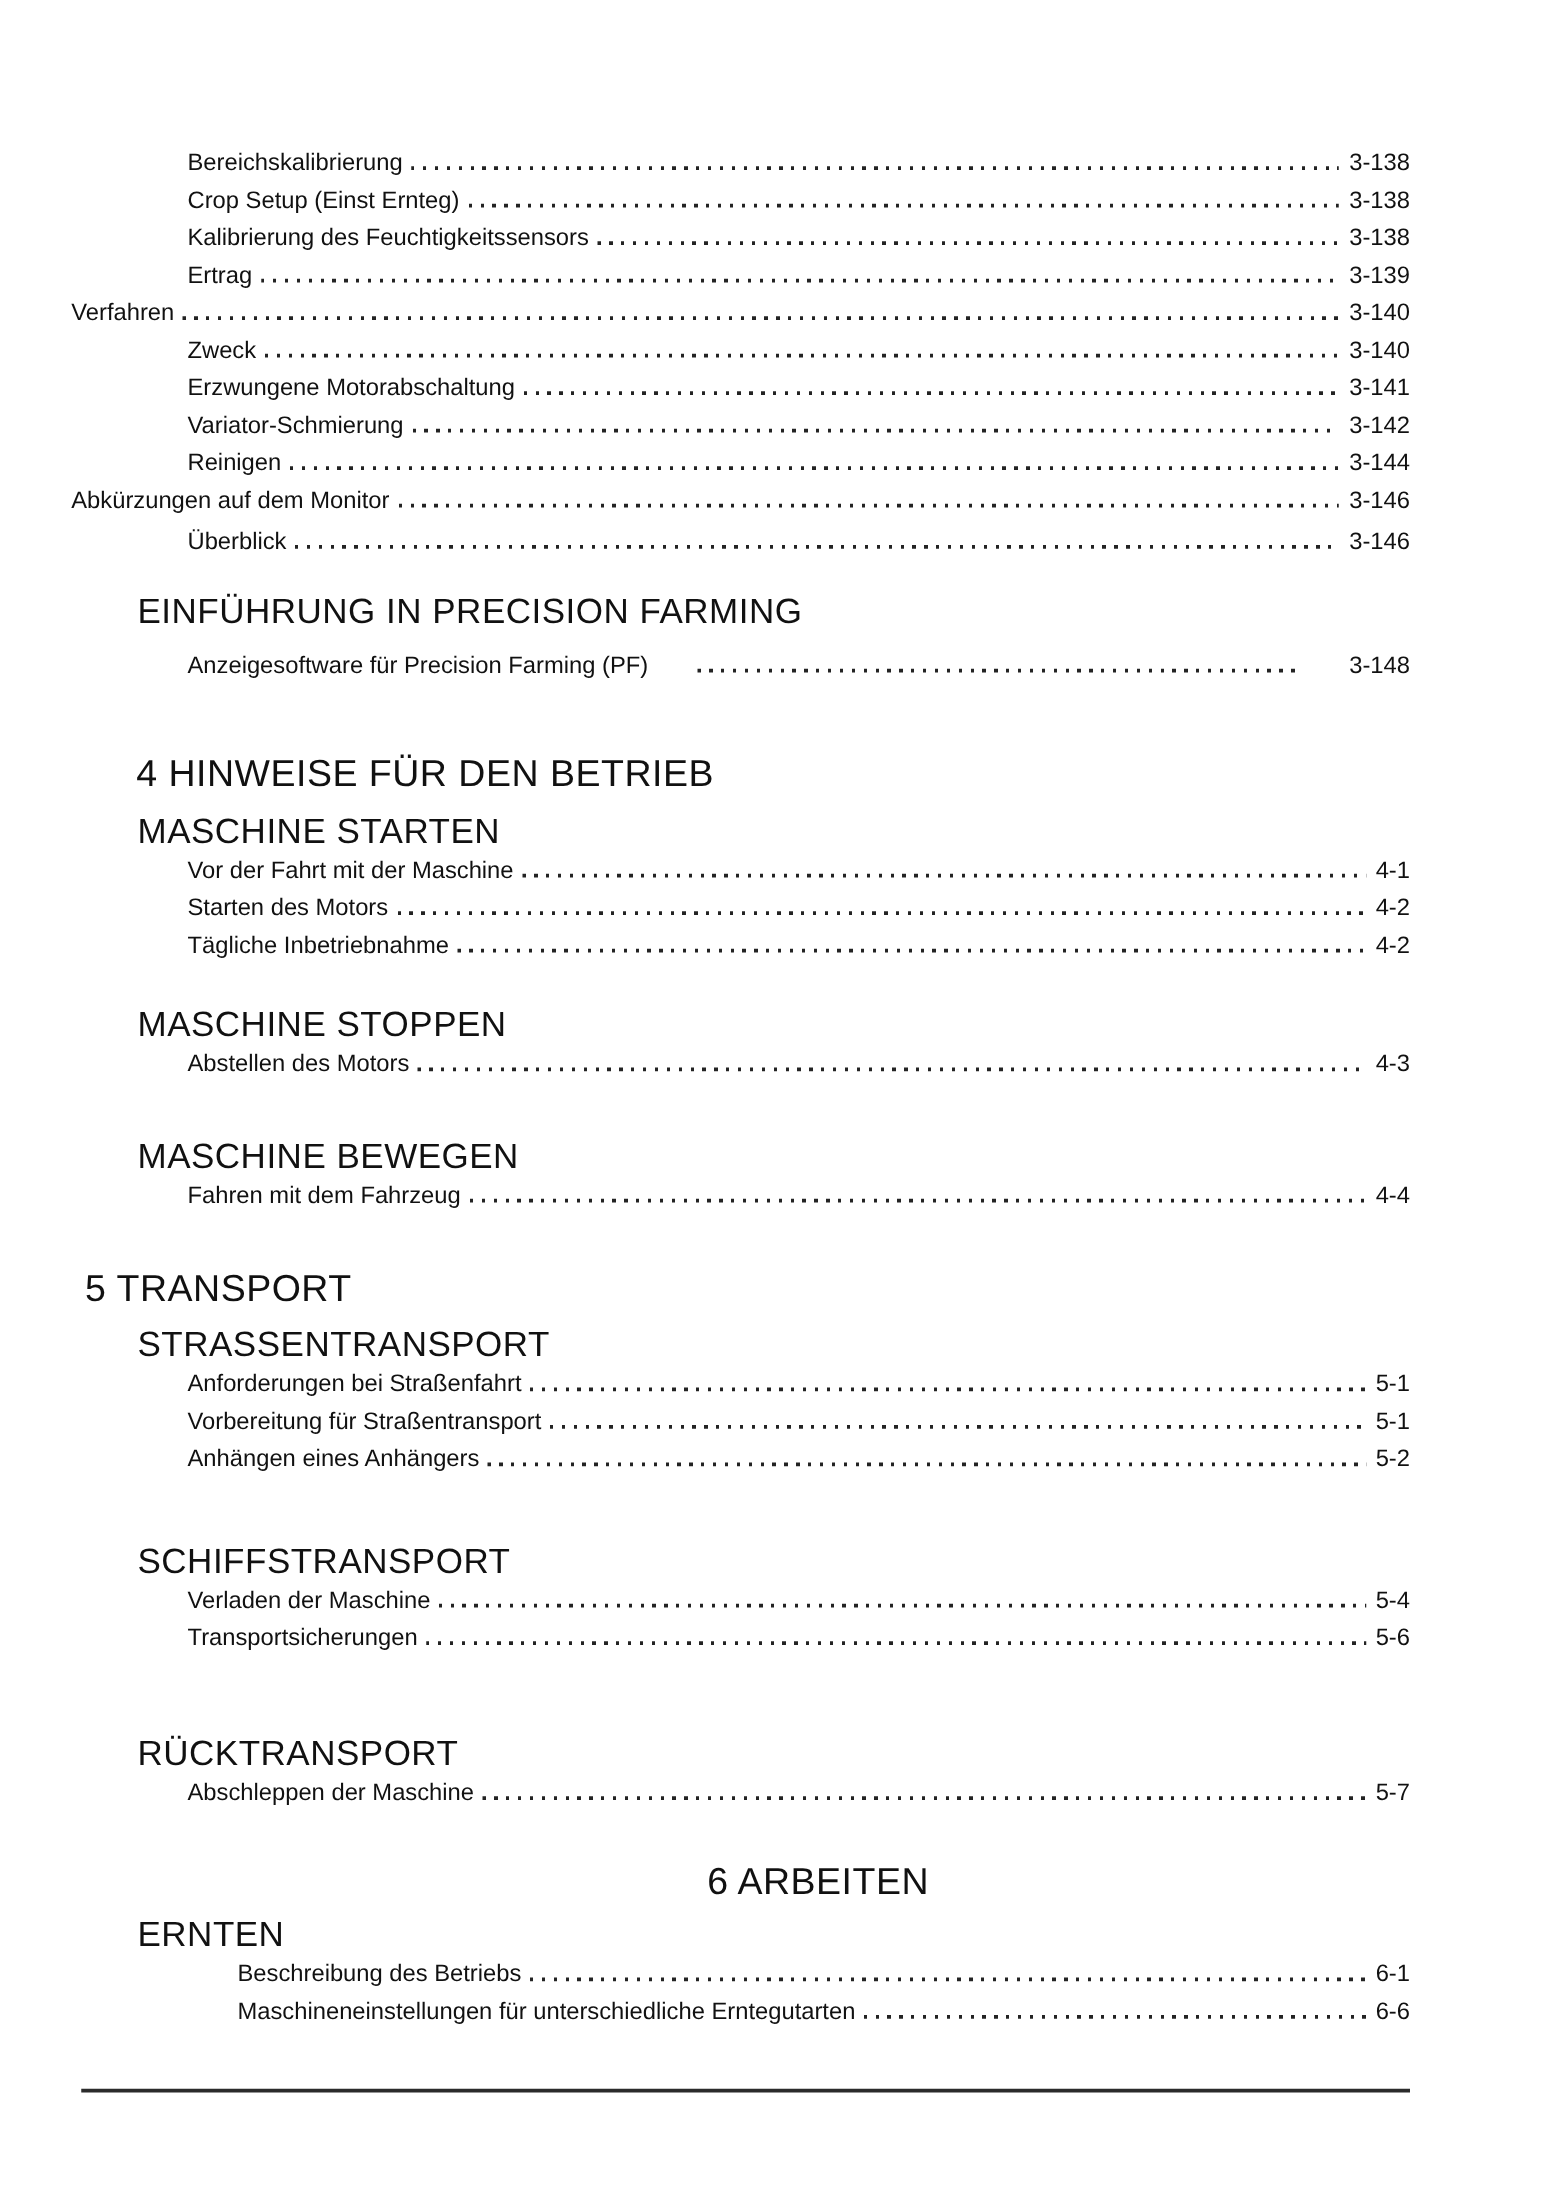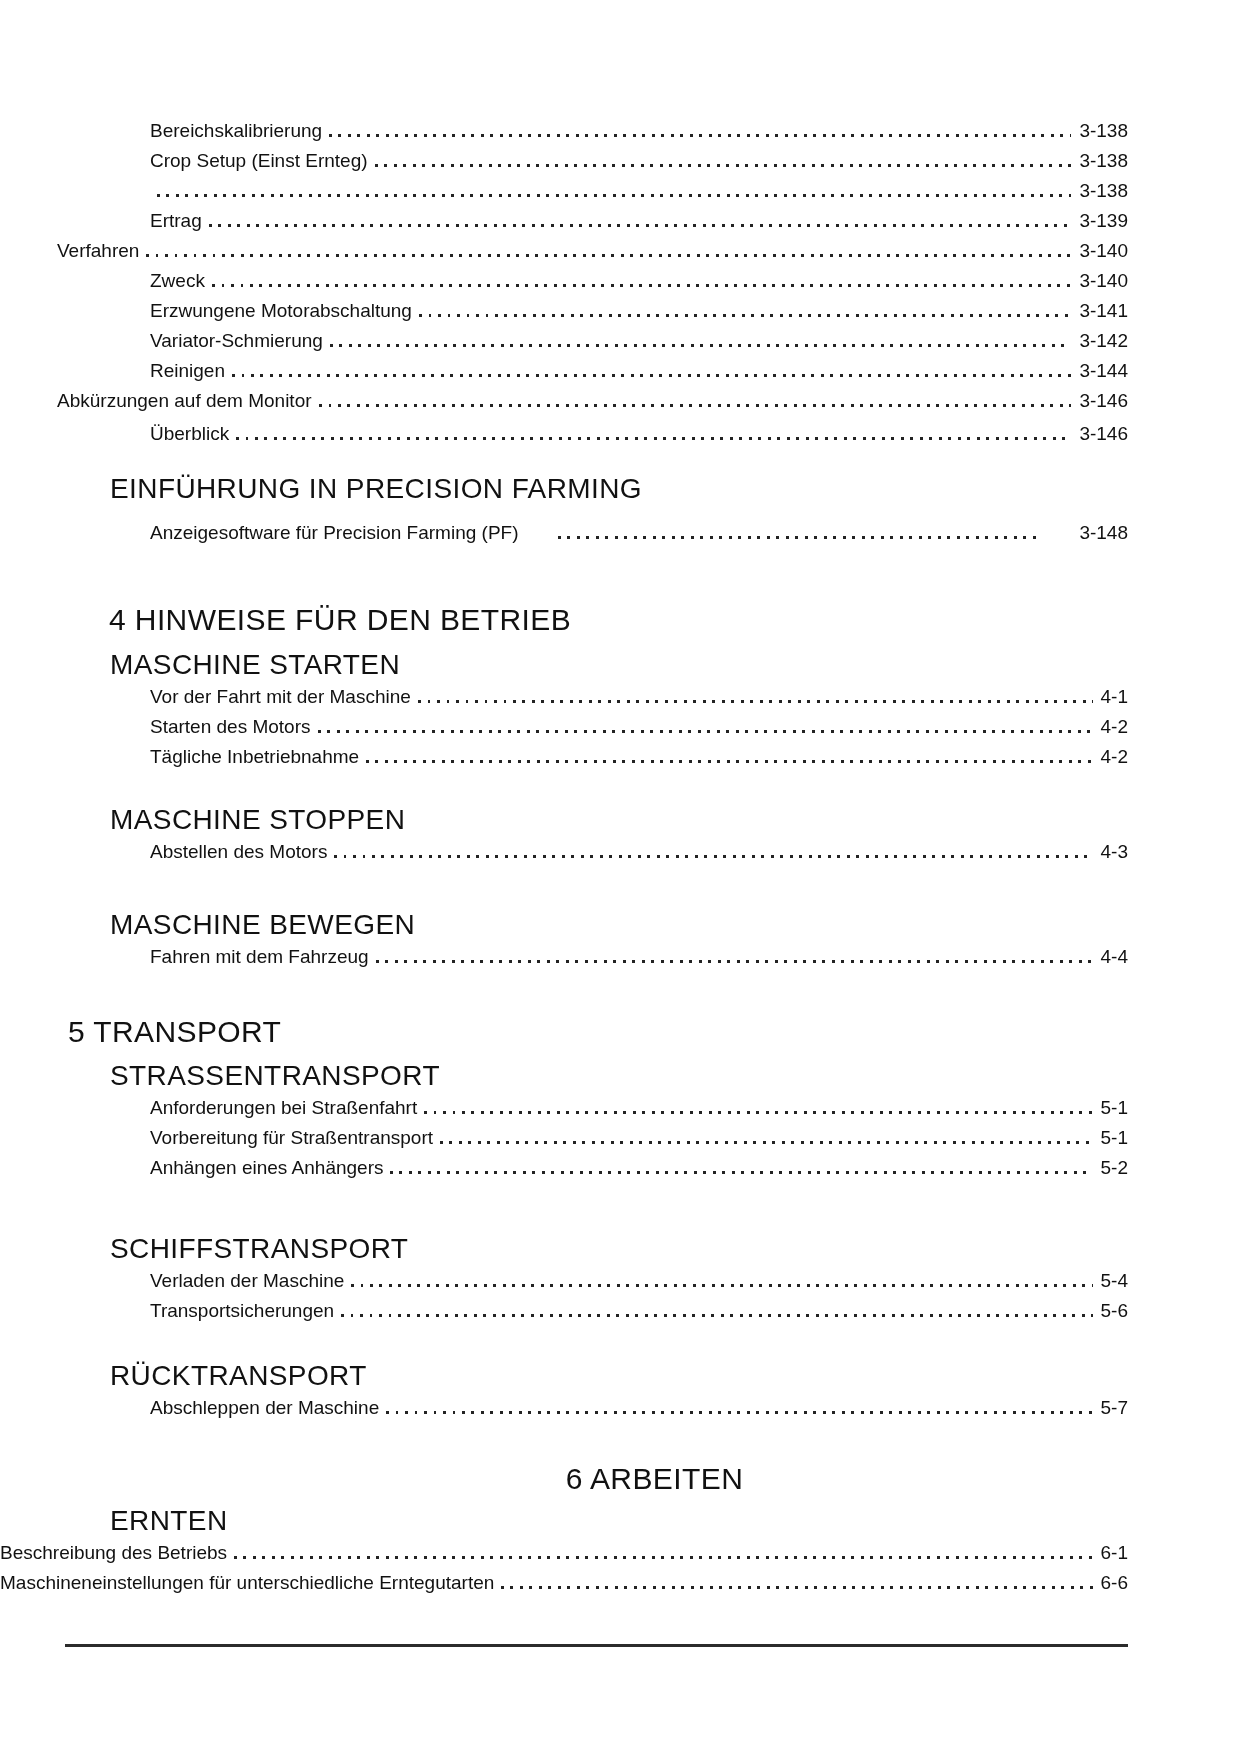--- a/index.html
+++ b/index.html
@@ -24,21 +24,21 @@
   .pg  { white-space:nowrap; }
   .leader {
     flex:1 1 auto; min-width:14px;
     height:3px; margin:0 8px 1px 7px;
     align-self:baseline;
     background-image:repeating-linear-gradient(to right,#232323 0 2.6px,transparent 2.6px 9.5px);
     background-repeat:repeat-x;
   }
   .lvl1 { padding-left:57px; }
   .lvl2 { padding-left:150px; }
-  .lvl3 { }
+  .lvl3 { padding-left:190px; }
 
   
   .chapter {
     font-size:30px; font-weight:400; line-height:36px;
     padding-left:68px; letter-spacing:0.4px; white-space:nowrap;
   }
   .section {
     font-size:28px; font-weight:400; line-height:35px;
     padding-left:110px; letter-spacing:0.4px; white-space:nowrap;
   }
@@ -48,21 +48,21 @@
   .mt-uebl   { margin-top:3px; }
   .mt-einf-h { margin-top:22px; }
   .mt-einf-e { margin-top:12px;gap:32px; }
   .mt-ch4    { margin-top:54px;margin-left:41px; }
   .mt-start  { margin-top:9px; }
   .mt-stopp  { margin-top:30px; }
   .mt-beweg  { margin-top:40px; }
   .mt-ch5    { margin-top:42px; }
   .mt-strass { margin-top:8px; }
   .mt-schiff { margin-top:48px; }
-  .mt-rueck  { margin-top:32px; }
+  .mt-rueck  { margin-top:59px; }
   .mt-ch6    { margin-top:38px;text-align:center; }
   .mt-ernt   { margin-top:6px; }
 
   .footer-rule {
     margin-top:46px; margin-left:65px;
     width:1063px; height:3px;
     background:#2b2b2b;
   }
 </style>
 </head>
@@ -75,20 +75,21 @@
       <span class="lbl">Bereichskalibrierung</span>
       <span class="leader"></span>
       <span class="pg">3-138</span>
     </div>
     <div class="row lvl2">
       <span class="lbl">Crop Setup (Einst Ernteg)</span>
       <span class="leader"></span>
       <span class="pg">3-138</span>
     </div>
     <div class="row lvl2">
+      <span class="lbl">Kalibrierung des Feuchtigkeitssensors</span>
       <span class="leader"></span>
       <span class="pg">3-138</span>
     </div>
     <div class="row lvl2">
       <span class="lbl">Ertrag</span>
       <span class="leader"></span>
       <span class="pg">3-139</span>
     </div>
     <div class="row lvl1">
       <span class="lbl">Verfahren</span>

